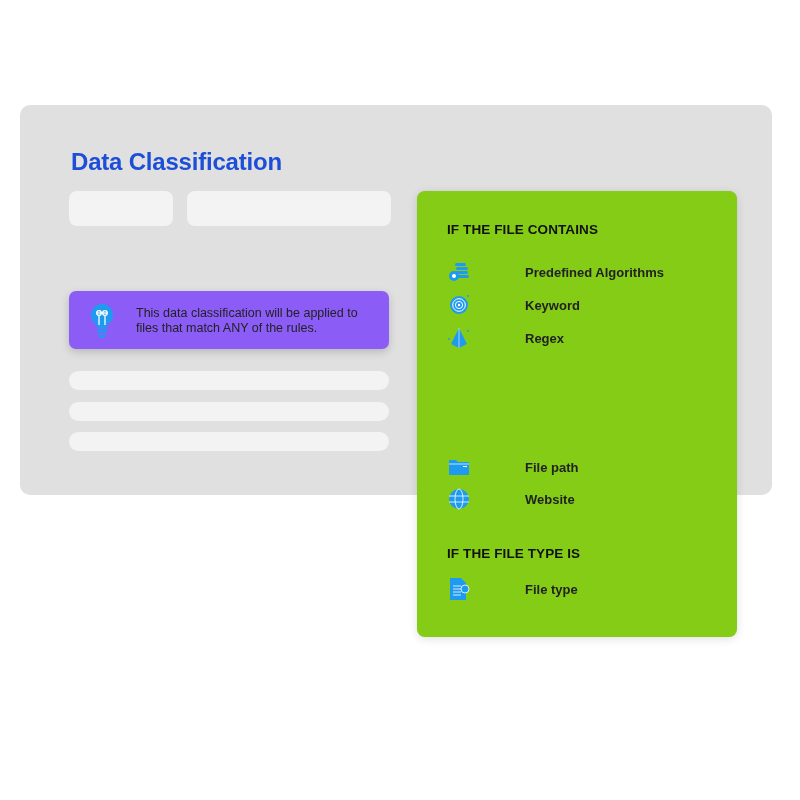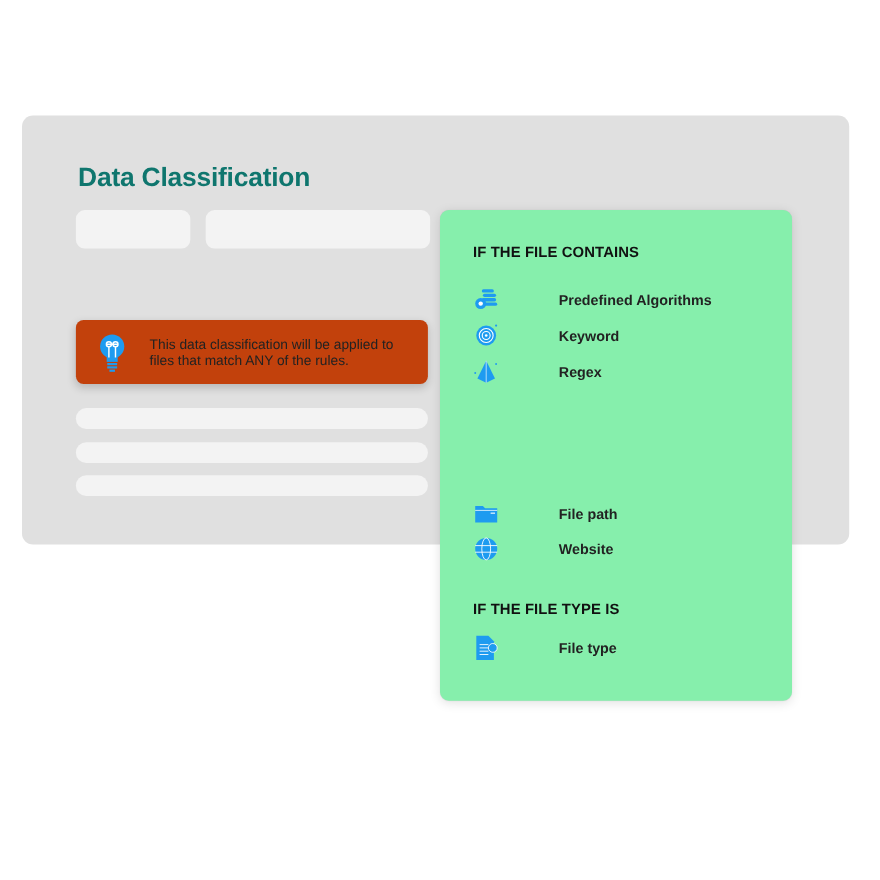--- a/index.html
+++ b/index.html
@@ -8,41 +8,41 @@
       background: #ffffff;
       font-family: "Liberation Sans", sans-serif;
       color: #111111;
     }
     .panel {
       position: absolute; left: 20px; top: 105px; width: 752px; height: 390px;
       background: #e0e0e0; border-radius: 10px;
     }
     .title {
       position: absolute; left: 71px; top: 148px;
-      font-size: 24px; font-weight: bold; letter-spacing: -0.2px; color: #0f766e;
+      font-size: 24px; font-weight: bold; letter-spacing: -0.2px; color: #1d4ed8;
     }
     .pill { position: absolute; background: #f3f3f3; border-radius: 8px; }
     .rules-title {
       position: absolute; left: 71px; top: 254px;
       font-size: 24px; font-weight: bold; color: #111; margin-top: 44px;
     }
     .info-card {
       position: absolute; left: 69px; top: 291px; width: 320px; height: 58px;
-      background: #c2410c; border-radius: 7px;
+      background: #8b5cf6; border-radius: 7px;
       box-shadow: 0 3px 8px rgba(0,0,0,0.18);
     }
     .info-card .bulb { position: absolute; left: 20px; top: 12px; width: 26px; height: 36px; }
     .info-card .info-text {
       position: absolute; left: 67px; top: 15px; width: 245px;
       font-size: 12.5px; line-height: 15px; color: #222;
     }
     .bar { position: absolute; left: 69px; width: 320px; height: 19px; background: #f3f3f3; border-radius: 10px; }
     .rule-card {
-      position: absolute; left: 400px; top: 191px; width: 320px; height: 446px;
-      background: #86efac; border-radius: 8px;
+      position: absolute; left: 417px; top: 191px; width: 320px; height: 446px;
+      background: #84cc16; border-radius: 8px;
       box-shadow: 0 2px 10px rgba(0,0,0,0.12), 0 0 1px rgba(0,0,0,0.1);
     }
     .section-head {
       position: absolute; left: 30px;
       font-size: 13.5px; font-weight: bold; color: #111; letter-spacing: 0.1px;
     }
     .opt { position: absolute; left: 30px; height: 22px; display: flex; align-items: center; }
     .opt .ico { width: 24px; height: 22px; display: flex; align-items: center; justify-content: center; }
     .opt .lbl { margin-left: 16px; font-size: 13px; font-weight: bold; color: #222; padding-left: 38px; }
   </style>

